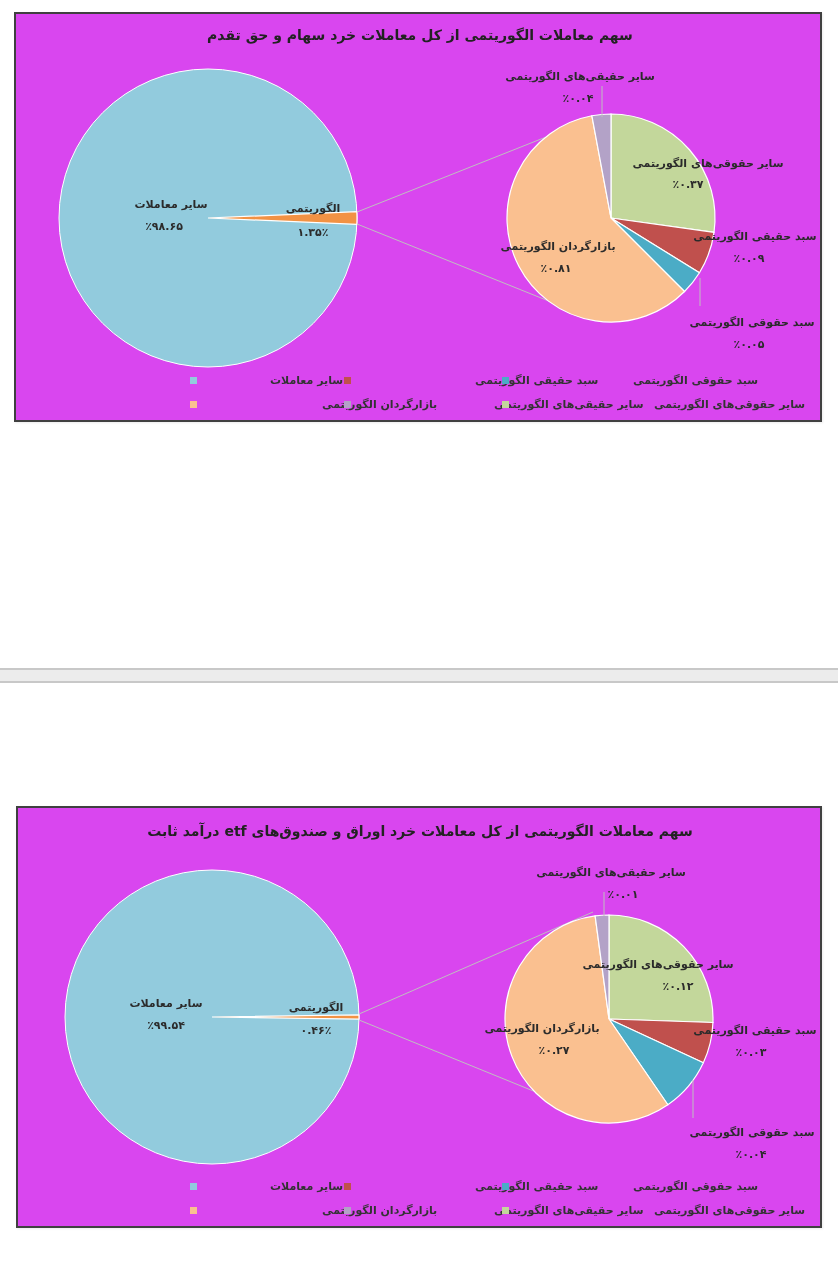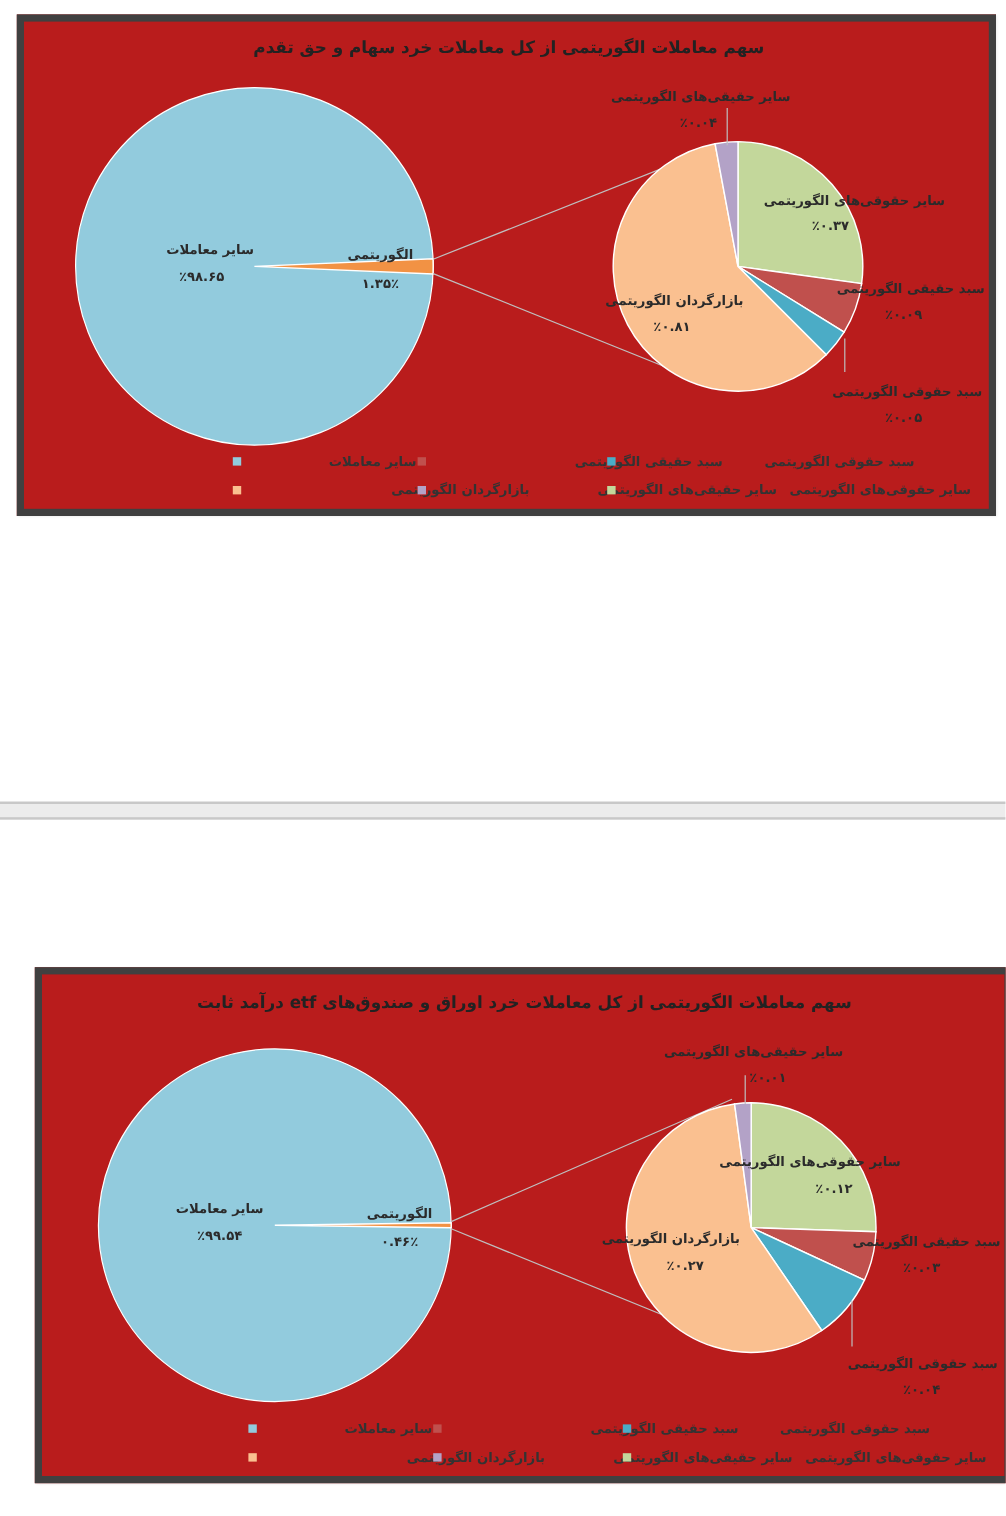--- a/index.html
+++ b/index.html
@@ -1,19 +1,19 @@
 <!DOCTYPE html>
 <html><head>
 <meta charset="utf-8">
 <style>
   html, body { margin:0; padding:0; background:#ffffff; }
   body { width:838px; height:1263px; position:relative; overflow:hidden; font-family:"DejaVu Sans", sans-serif; }
-  .card { position:absolute; background:#b91c1c; border:6px solid #404040; box-shadow:1px 1px 2px rgba(0,0,0,0.08); }
+  .card { position:absolute; background:#d946ef; border:2px solid #404040; box-shadow:1px 1px 2px rgba(0,0,0,0.08); }
   #card1 { left:14px; top:12px; width:804px; height:406px; }
-  #card2 { left:29px; top:806px; width:802px; height:418px; }
+  #card2 { left:16px; top:806px; width:802px; height:418px; }
   .sep { position:absolute; left:0; width:838px; top:668px; height:15px; background:#ececec; border-top:2px solid #c8c8c8; border-bottom:2px solid #c8c8c8; box-sizing:border-box; }
   svg { position:absolute; left:0; top:0; }
   .ttl { font-weight:bold; font-size:14px; fill:#222; }
   .lbl { font-weight:bold; font-size:11px; fill:#2b2b2b; }
   .val { font-weight:bold; font-size:11px; fill:#2b2b2b; }
   .leg { font-weight:bold; font-size:11px; fill:#333; }
 </style>
 </head>
 <body>
 

